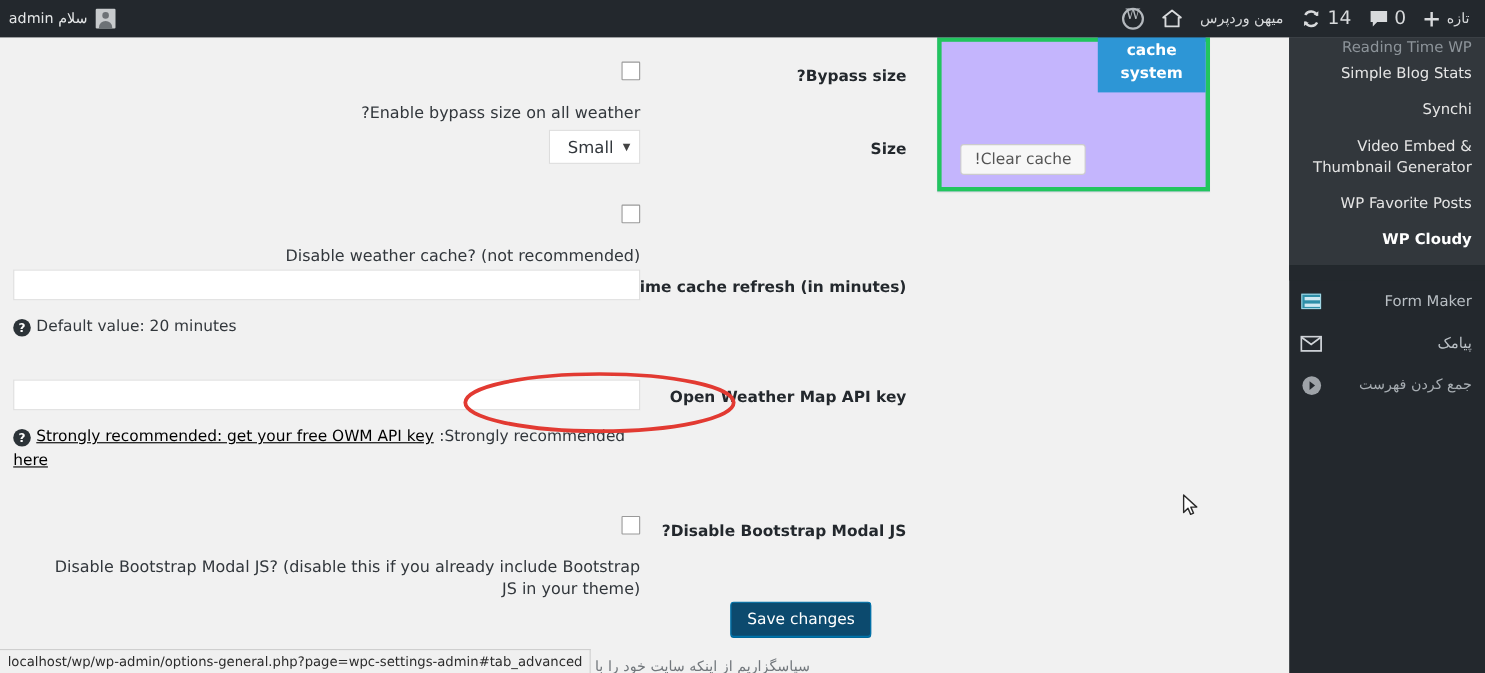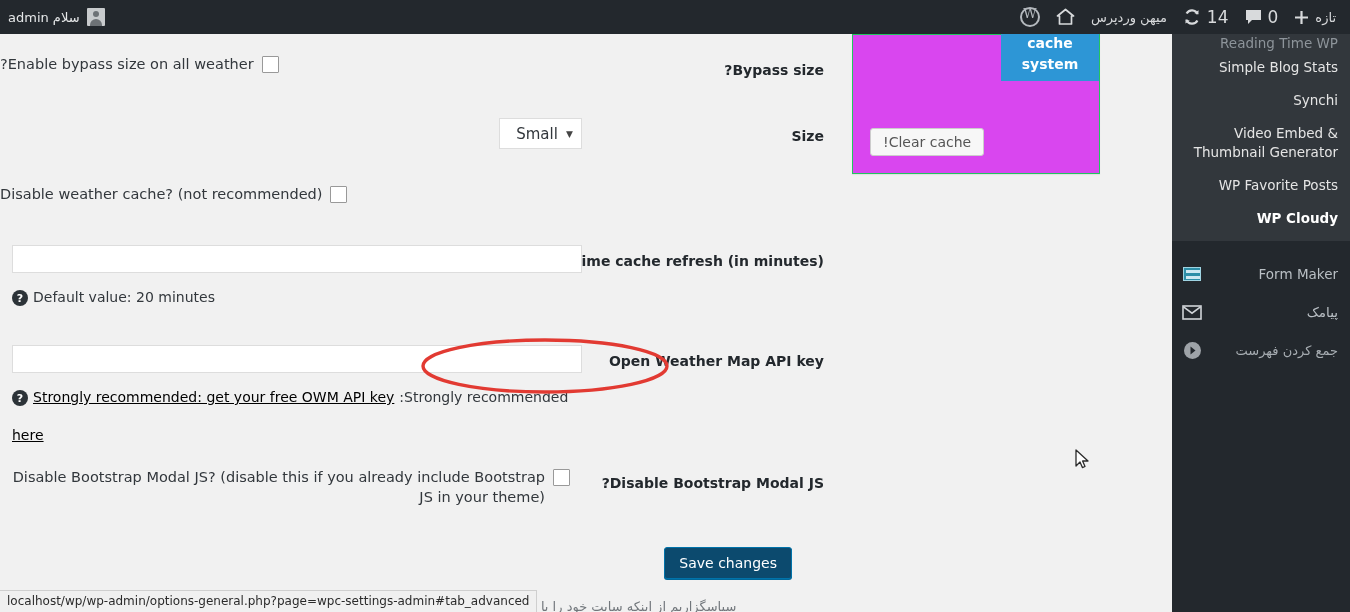--- a/index.html
+++ b/index.html
@@ -84,22 +84,22 @@
   .content {
     position: absolute; top: 34px; right: 178px; left: 0;
     width: 1172px; height: 578px;
     background: #f1f1f1;
   }
 
   
   .cache-panel {
     position: absolute; top: 0px; right: 72px;
     width: 248px; height: 140px;
-    background: #d946ef;
-    border: 1px solid #22c55e;
+    background: #c4b5fd;
+    border: 4px solid #22c55e;
     box-shadow: 0 1px 1px rgba(0,0,0,.06);
     box-sizing: border-box;
   }
   .cache-tab {
     position: absolute; top: -7px; right: 0px;
     width: 98px; height: 53px;
     background: #2d96d6;
     color: #fff; font-weight: bold; font-size: 14px;
     line-height: 21px; text-align: center;
     padding-top: 5px; box-sizing: border-box;
@@ -114,21 +114,21 @@
 
   
   .form-table { position: absolute; top: 20px; right: 0; left: 0; }
   .frow { position: relative; width: 100%; }
   .flabel {
     position: absolute; right: 348px; width: 260px;
     text-align: right; font-weight: bold; font-size: 14px; color: #23282d;
     line-height: 20px;
   }
   .ffield { position: absolute; right: 590px; left: 0; }
-  .cb-line { display: flex; flex-direction: row; align-items: flex-start; justify-content: flex-end; gap: 8px; }
+  .cb-line { display: flex; flex-direction: column; align-items: flex-start; justify-content: flex-end; gap: 20px; }
   .cb {
     width: 17px; height: 17px; background: #fff;
     border: 1px solid #999; box-sizing: border-box; flex: 0 0 17px;
     margin-top: 2px; cursor: pointer; border-radius: 1px;
   }
   .cb-text { font-size: 14.5px; color: #32373c; line-height: 20px; text-align: right; }
   .text-input {
     width: 570px; height: 28px; background: #fff;
     border: 1px solid #ddd; box-sizing: border-box;
     font-size: 14px; padding: 3px 8px; color: #32373c;
@@ -346,21 +346,21 @@
 
       <div class="frow" style="height:122px;">
         <div class="flabel" style="top:6px;">Open Weather Map API key</div>
         <div class="ffield" style="top:0px;">
           <input class="text-input" type="text" dir="rtl" value="" style="">
           <div class="helper" style="margin-top:14px;width:570px;flex-wrap:wrap;justify-content:flex-start;">
             <span class="q-ico">?</span>
             <a>Strongly recommended: get your free OWM API key</a>
             <span>Strongly recommended:</span>
           </div>
-          <div class="helper" style="margin-top:17px;width:570px;justify-content:flex-start;">
+          <div class="helper" style="margin-top:1px;width:570px;justify-content:flex-start;">
             <a>here</a>
           </div>
         </div>
       </div>
 
       <div class="frow" style="height:76px;">
         <div class="flabel" style="top:6px;">Disable Bootstrap Modal JS?</div>
         <div class="ffield" style="top:0px;">
           <div class="cb-line">
             <span class="cb"></span>

